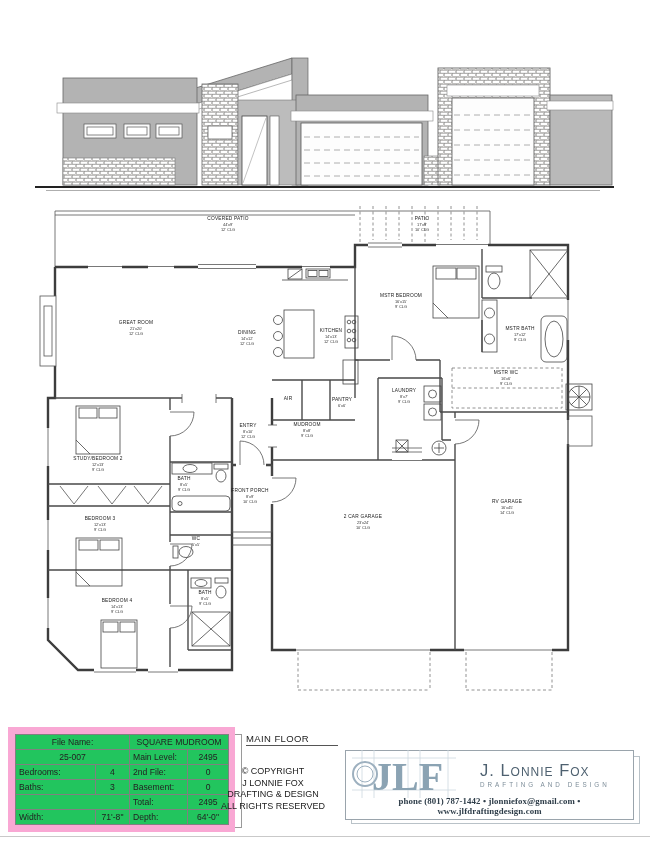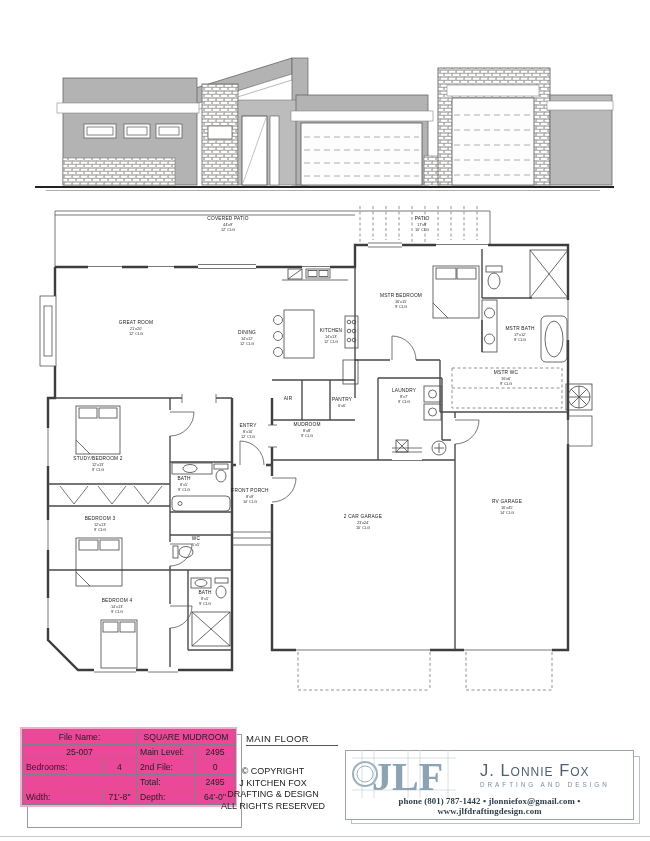--- a/index.html
+++ b/index.html
@@ -13,21 +13,21 @@
   .rl .sz,.rl .cl{font-size:3.9px;color:#333}
   
   .w{stroke:#3d3d3d;stroke-width:2.4;fill:none}
   .i{stroke:#4a4a4a;stroke-width:1.4;fill:none}
   .t{stroke:#555;stroke-width:.8;fill:none}
   .f{stroke:#444;stroke-width:.8;fill:none}
   .d{stroke:#777;stroke-width:.8;stroke-dasharray:3 2.5;fill:none}
   .wn{fill:#fff;stroke:none}
   
   #table-shadow{position:absolute;left:27px;top:734px;width:213px;height:92px;border:1px solid #9a9a9a;background:#fff;z-index:1}
-  #filetable{position:absolute;left:20px;top:727px;width:213px;background:#ec4899;border:2px solid #f9a8d4;z-index:2}
+  #filetable{position:absolute;left:8px;top:727px;width:213px;background:#22c55e;border:7px solid #f9a8d4;z-index:2}
   #filetable table{border-collapse:collapse;width:100%;table-layout:fixed;font-size:8.6px;color:#222}
   #filetable td{border:1px solid #808080;padding:0 3px;height:14px;overflow:hidden;white-space:nowrap}
   #filetable .c{text-align:center}
   #mainfloor{position:absolute;left:246px;top:733px;width:92px;text-align:left;font-size:9.5px;
              letter-spacing:.4px;color:#222;border-bottom:1px solid #555;padding-bottom:1px;z-index:2}
   #copyright{position:absolute;left:198px;top:766px;width:150px;text-align:center;font-size:9px;
              line-height:11.5px;color:#222;z-index:2}
   #logo-shadow{position:absolute;left:351px;top:756px;width:287px;height:66px;border:1px solid #b9c2c8;background:#fff;z-index:1}
   #logobox{position:absolute;left:345px;top:750px;width:287px;height:68px;border:1px solid #9aa4ac;background:#fff;z-index:2}
   #logorow{display:flex;align-items:center;height:46px;padding-left:6px}
@@ -447,39 +447,45 @@
       <td>Main Level:</td>
       <td class="c">2495</td>
     </tr>
     <tr>
       <td>Bedrooms:</td>
       <td class="c">4</td>
       <td>2nd File:</td>
       <td class="c">0</td>
     </tr>
     <tr>
+      <td>Baths:</td>
+      <td class="c">3</td>
+      <td>Basement:</td>
+      <td class="c">0</td>
+    </tr>
+    <tr>
       <td colspan="2"></td>
       <td>Total:</td>
       <td class="c">2495</td>
     </tr>
     <tr>
       <td>Width:</td>
       <td class="c">71'-8"</td>
       <td>Depth:</td>
       <td class="c">64'-0"</td>
     </tr>
   </tbody>
     </table>
 </div>
 
 <div id="mainfloor">MAIN FLOOR</div>
 
 <div id="copyright">
   <div>© COPYRIGHT</div>
-  <div>J KITCHEN FOX</div>
+  <div>J LONNIE FOX</div>
   <div>DRAFTING &amp; DESIGN</div>
   <div>ALL RIGHTS RESERVED</div>
 </div>
 
 <div id="logo-shadow"></div>
 <div id="logobox">
   <div id="logorow">
     <svg style="position:static" width="104" height="48" viewBox="0 0 104 48">
       <g stroke="#cdd8df" stroke-width="0.8">
         <line x1="10" y1="0" x2="10" y2="48"></line>

